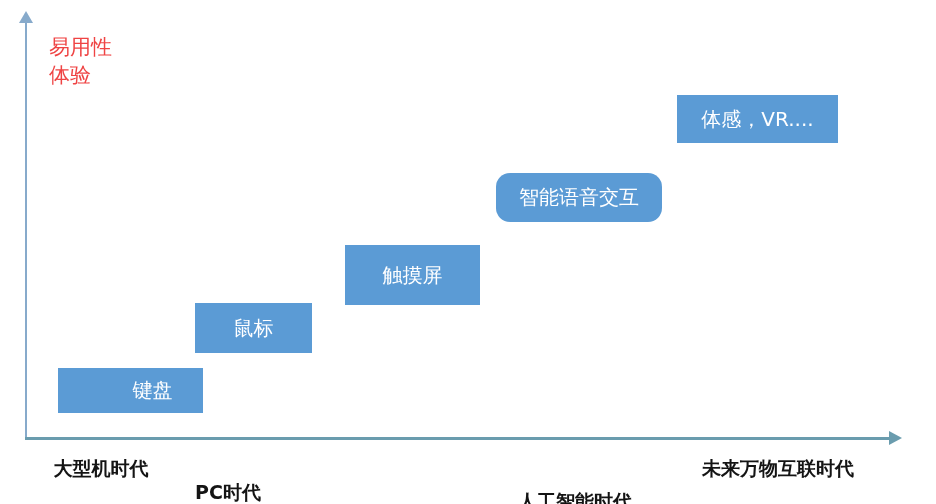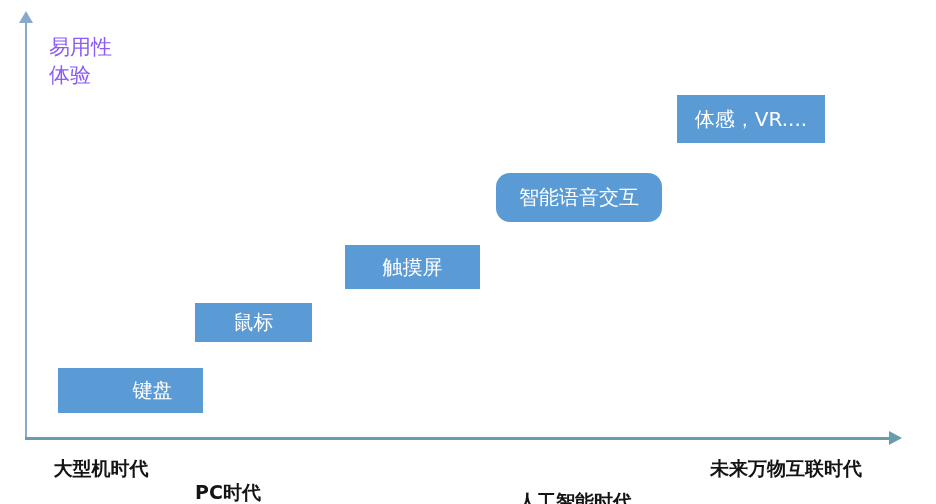--- a/index.html
+++ b/index.html
@@ -52,54 +52,54 @@
     border-bottom: 7px solid transparent;
     border-left: 13px solid #6a9cae;
   }
   
   .y-caption {
     position: absolute;
     left: 49px;
     top: 34px;
     font-size: 21px;
     line-height: 1.32;
-    color: #8b5cf6;
+    color: #ef4444;
     white-space: nowrap;
   }
   
   .step-box {
     position: absolute;
     background: #5b9bd5;
     color: #ffffff;
     display: flex;
     align-items: center;
     justify-content: center;
     font-size: 20px;
     white-space: nowrap;
   }
   .box-1 { left: 58px;  top: 368px; width: 101px; height: 45px; padding-left: 44px; }
-  .box-2 { left: 195px; top: 303px; width: 117px; height: 39px; align-items: center; }
-  .box-3 { left: 345px; top: 245px; width: 135px; height: 44px; }
+  .box-2 { left: 195px; top: 303px; width: 117px; height: 50px; align-items: center; }
+  .box-3 { left: 345px; top: 245px; width: 135px; height: 60px; }
   .box-4 { left: 496px; top: 173px; width: 166px; height: 49px; border-radius: 14px; }
-  .box-5 { left: 677px; top: 95px;  width: 148px; height: 48px; }
+  .box-5 { left: 677px; top: 95px;  width: 161px; height: 48px; }
   
   .era-label {
     position: absolute;
     top: 456px;
     transform: translateX(-50%);
     font-size: 19px;
     font-weight: bold;
     color: #141414;
     white-space: nowrap;
   }
   .era-1 { left: 101px; }
   .era-2 { left: 228px; margin-top: 24px; }
   .era-3 { left: 411px; }
   .era-4 { left: 575px; margin-top: 33px; }
-  .era-5 { left: 778px; margin-left: 8px; }
+  .era-5 { left: 778px; }
 </style>
 </head>
 <body>
 
 <div class="canvas">
 
   <div class="y-axis-line"></div>
   <div class="y-axis-arrow"></div>
   <div class="x-axis-line"></div>
   <div class="x-axis-arrow"></div>

